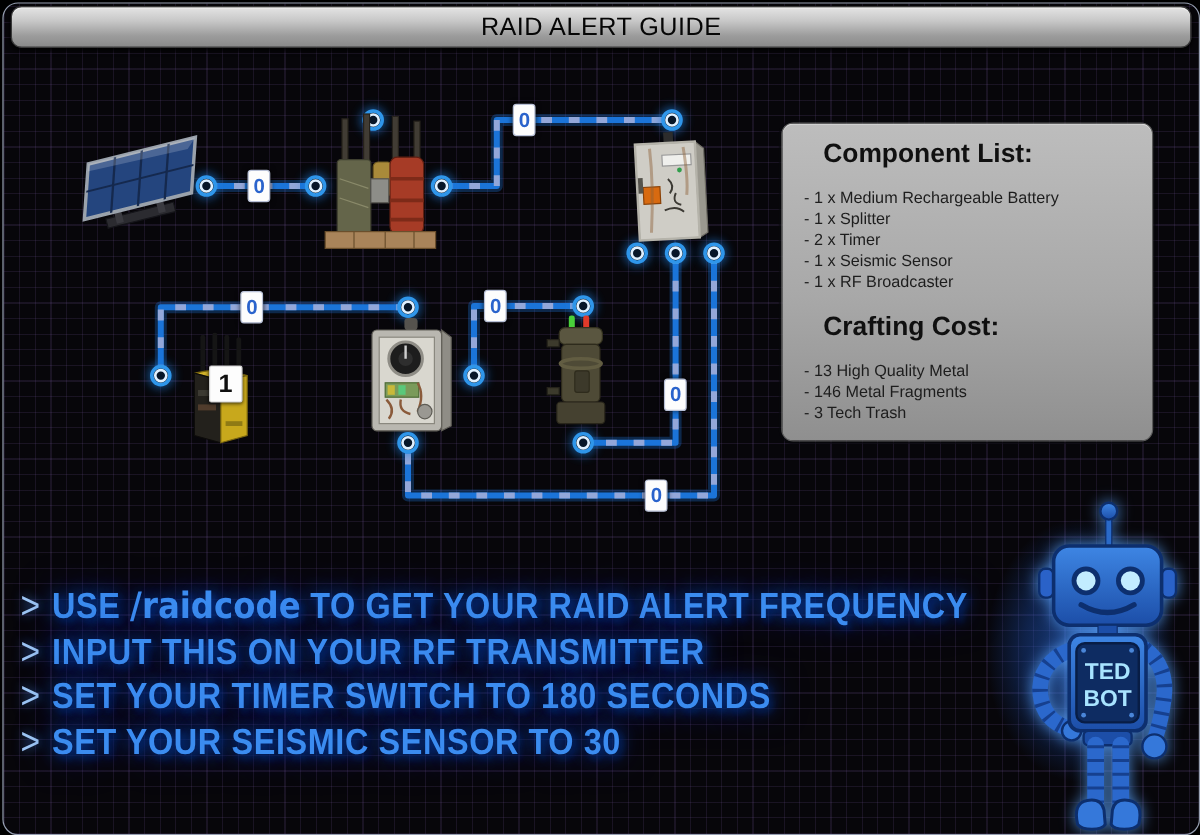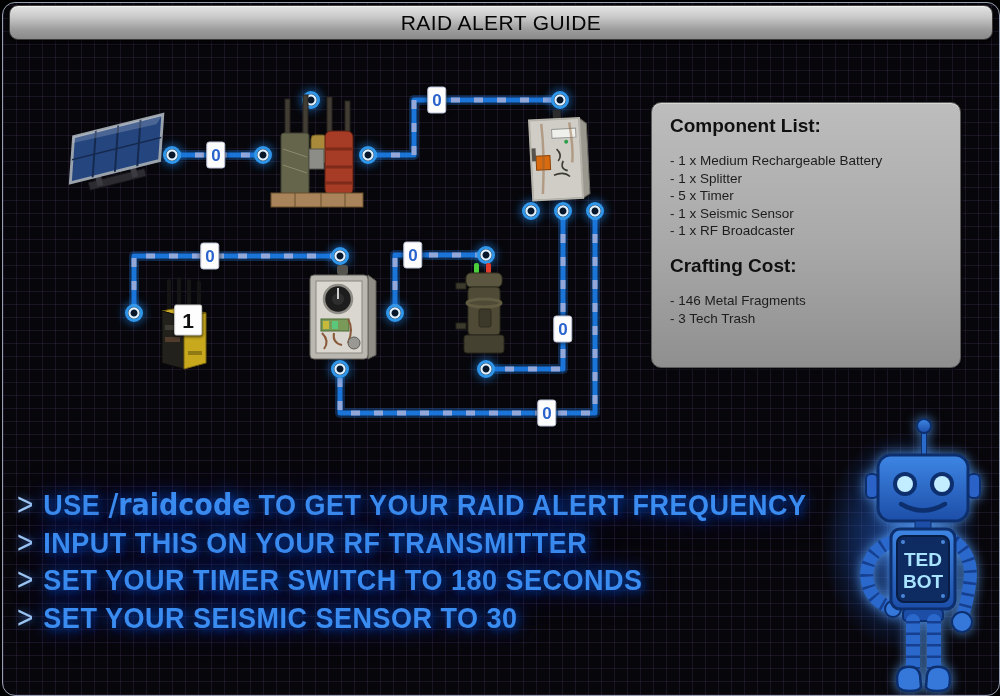--- a/index.html
+++ b/index.html
@@ -22,21 +22,21 @@
   }
   .titlebar .t{font-size:21px;font-weight:normal;color:#060606;letter-spacing:.4px;}
   
   .panel{
     position:absolute;left:648px;top:99px;width:310px;height:266px;box-sizing:border-box;
     background:linear-gradient(180deg,#bdbdbd 0%,#a8a8a8 55%,#8f8f8f 100%);
     border:1px solid #5a5a5a;border-radius:10px;
     box-shadow:0 0 0 2px rgba(8,8,12,.6), inset 0 1px 0 rgba(255,255,255,.4);
     padding:12px 18px;color:#1b1b1b;
   }
-  .panel h3{margin:0 0 15px 0;font-size:19px;color:#101010;}
+  .panel h3{margin:0 0 15px 16px;font-size:22px;color:#101010;}
   .panel .li{font-size:13.5px;line-height:17.6px;color:#1d1d1d;}
   .panel .gap{height:15px;}
   
   #wires{position:absolute;left:0;top:0;}
   
   .wire-label{
     position:absolute;transform:translate(-50%,-50%);
     background:#fdfdfd;border:1px solid #b8c0d6;border-radius:3px;
     color:#2a63cc;font-weight:bold;font-size:17px;line-height:1;
     padding:4px 4px;min-width:9px;text-align:center;
@@ -211,25 +211,26 @@
   <div class="wire-label" style="left:207px;top:253px">0</div>
   <div class="wire-label" style="left:410px;top:252px">0</div>
   <div class="wire-label" style="left:560px;top:326px">0</div>
   <div class="wire-label" style="left:544px;top:410px">0</div>
   <div class="freq-label" style="left:185px;top:317px">1</div>
 
   <div class="panel">
     <h3>Component List:</h3>
     <div class="li">- 1 x Medium Rechargeable Battery</div>
     <div class="li">- 1 x Splitter</div>
-    <div class="li">- 5 x Timer</div>
+    <div class="li">- 2 x Timer</div>
     <div class="li">- 1 x Seismic Sensor</div>
     <div class="li">- 1 x RF Broadcaster</div>
     <div class="gap"></div>
     <h3>Crafting Cost:</h3>
+    <div class="li">- 13 High Quality Metal</div>
     <div class="li">- 146 Metal Fragments</div>
     <div class="li">- 3 Tech Trash</div>
   </div>
 
   <div class="instr-line" style="top:484px">
     <span class="chev">&gt;</span><span class="instr-text">USE </span><span class="instr-text cmd">/raidcode</span><span class="instr-text"> TO GET YOUR RAID ALERT FREQUENCY</span>
   </div>
   <div class="instr-line" style="top:522px">
     <span class="chev">&gt;</span><span class="instr-text">INPUT THIS ON YOUR RF TRANSMITTER</span>
   </div>

